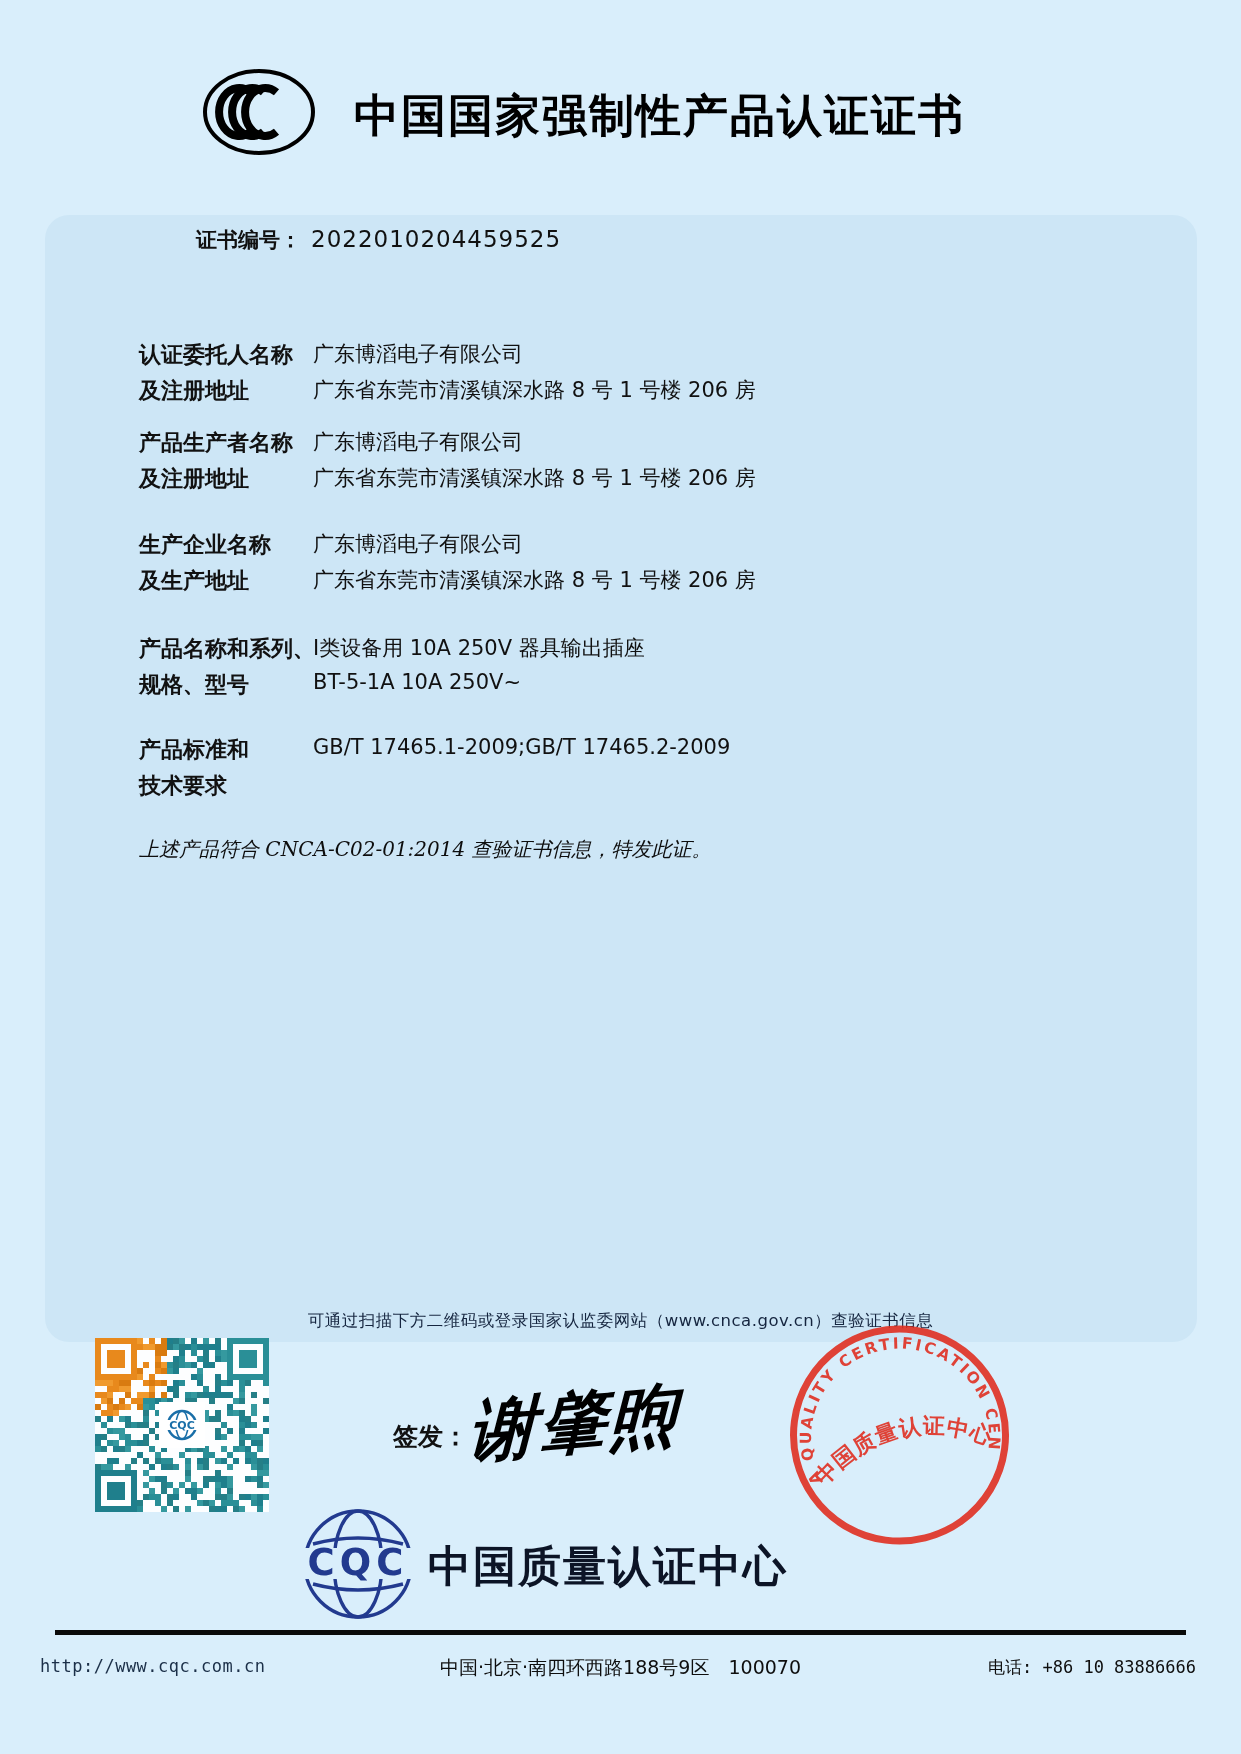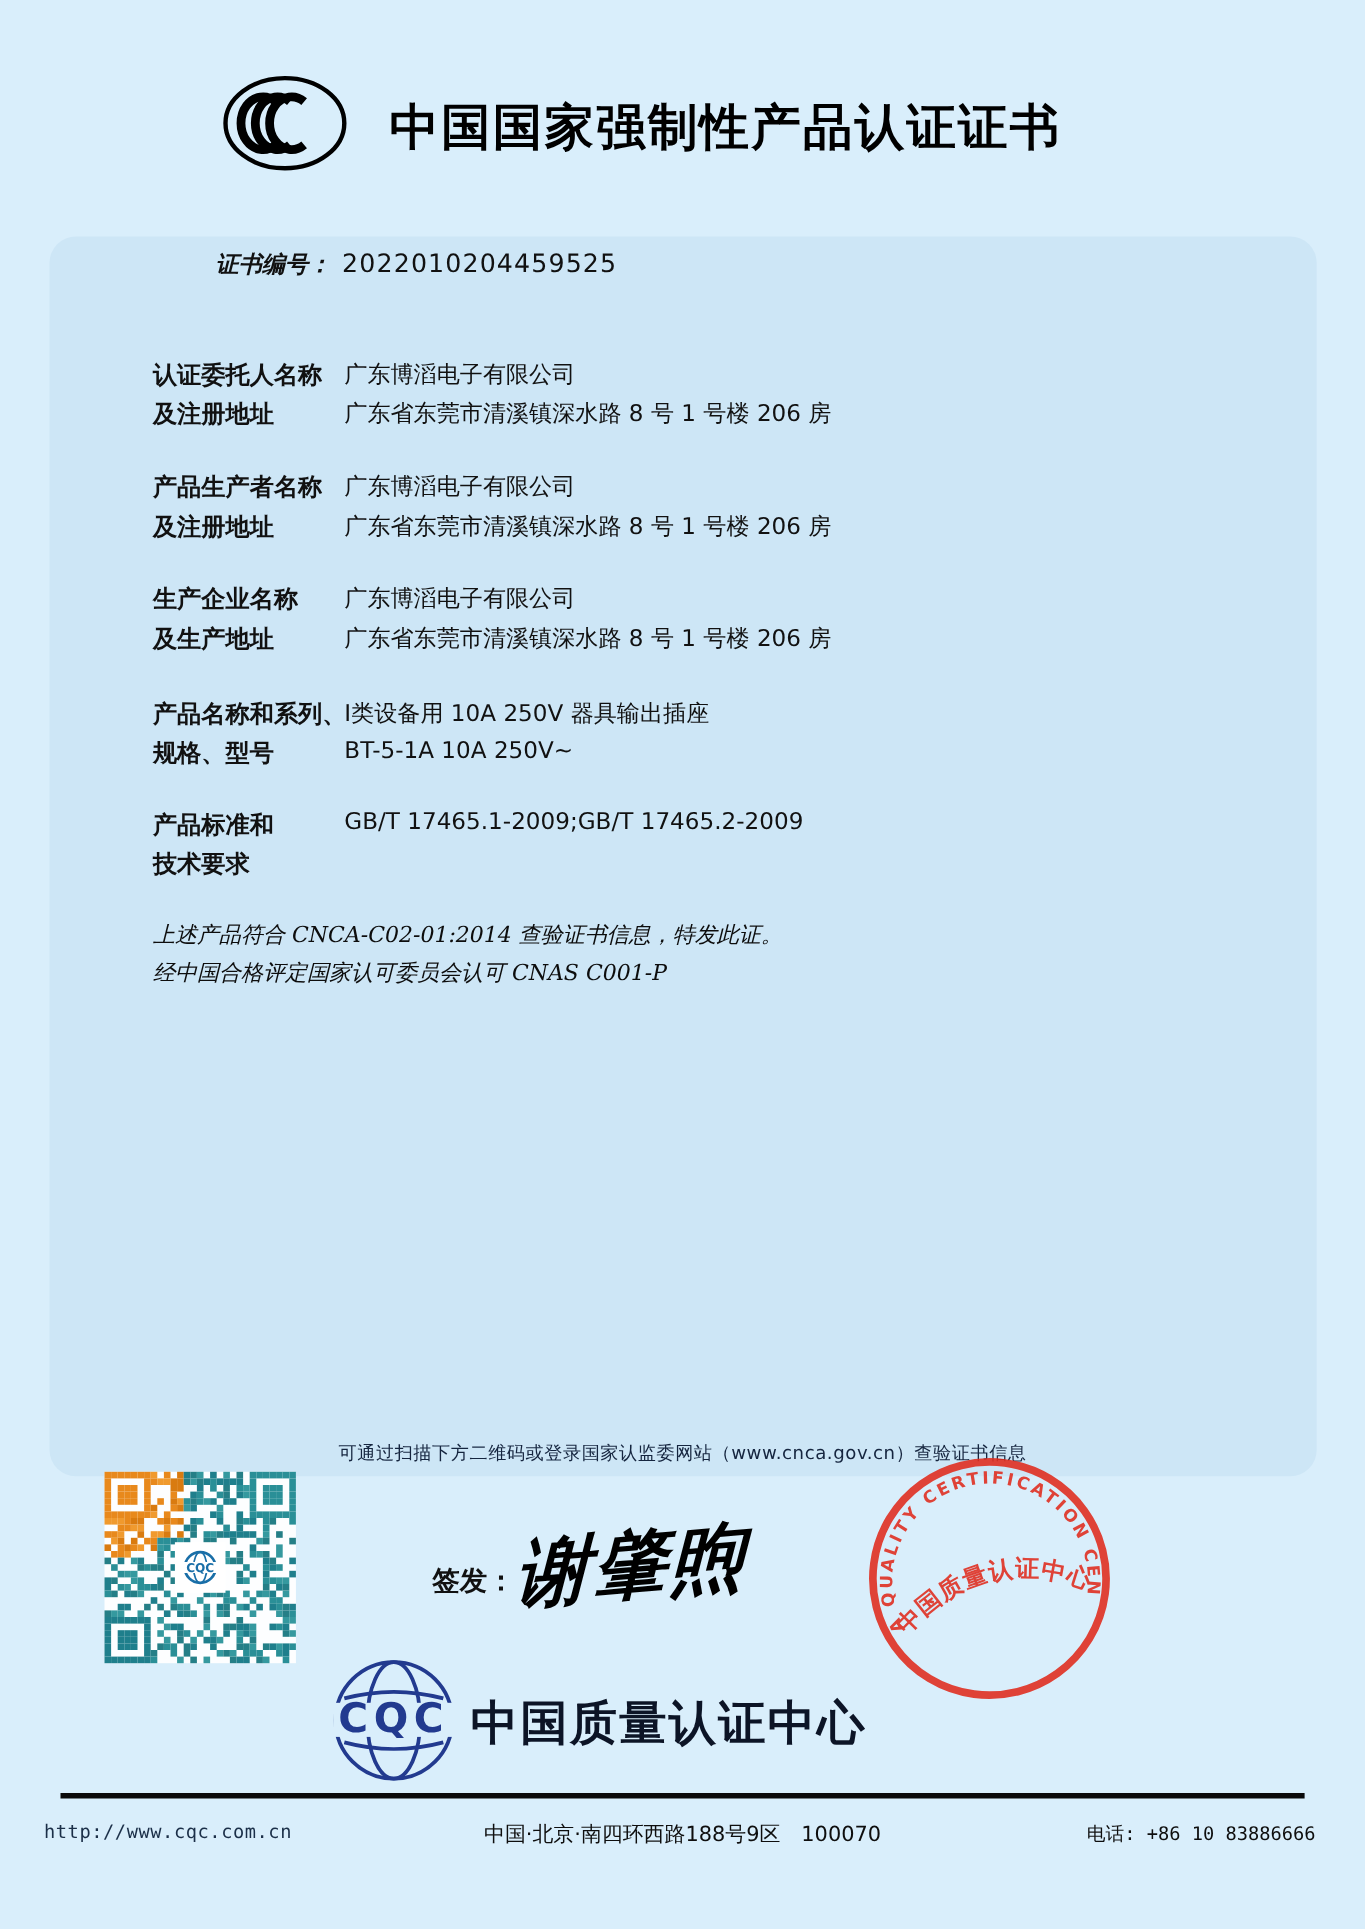--- a/index.html
+++ b/index.html
@@ -13,33 +13,33 @@
   .page-title{
     position:absolute; left:354px; top:86px; margin:0;
     font-size:45px; font-weight:900; letter-spacing:2px; color:#000;
     font-family:"DejaVu Sans", sans-serif; white-space:nowrap;
   }
   
   .panel{
     position:absolute; left:45px; top:215px; width:1152px; height:1127px;
     background:#cde6f6; border-radius:24px;
   }
-  .kai{font-family:"DejaVu Serif", serif; font-style:italic; font-weight:700;}
+  .kai{font-family:"DejaVu Serif", serif; font-weight:700;}
   .cert-row{position:absolute; left:196px; top:226px; white-space:nowrap;}
   .cert-row .lab{font-size:21px;}
   .cert-row .num{font-size:23px; margin-left:10px; letter-spacing:1px; font-family:"DejaVu Sans", sans-serif;}
   .dates{position:absolute; left:839px; top:227px;}
   .dates .drow{height:34px; white-space:nowrap;}
   .dates .lab{font-size:20px;}
   .dates .val{font-size:21px; margin-left:8px;}
   .fblock{position:absolute; left:139px;}
   .frow{display:flex; align-items:flex-start; height:36px; white-space:nowrap;}
   .flabel{width:174px; flex:0 0 174px; font-weight:700; font-size:22px;}
   .fvalue{font-size:21px;}
-  .b1{top:326px;} .b2{top:428px;} .b3{top:530px;} .b4{top:634px;} .b5{top:735px;}
+  .b1{top:340px;} .b2{top:428px;} .b3{top:530px;} .b4{top:634px;} .b5{top:735px;}
   .statement{position:absolute; left:139px; top:836px; font-family:"DejaVu Serif", serif;
     font-style:italic; font-size:20px; color:#0d0d0d;}
   .statement div{height:35px; white-space:nowrap;}
   .verify{position:absolute; left:0; top:1310px; width:1241px; text-align:center;
     font-size:16.5px; font-weight:500; color:#15253f; letter-spacing:.5px;}
   
   .qr{position:absolute; left:95px; top:1338px; width:174px; height:174px; background:#fdfeff;}
   .qr-grid{position:absolute; inset:0;}
   .qr-grid i{position:absolute; width:6px; height:6px;}
   .qr-center{position:absolute; left:64px; top:64px; width:46px; height:46px; background:#fff;
@@ -135,21 +135,20 @@
       <span class="fvalue">GB/T 17465.1-2009;GB/T 17465.2-2009</span>
     </div>
     <div class="frow">
       <span class="flabel">技术要求</span>
       <span class="fvalue"></span>
     </div>
   </div>
 
   <div class="statement">
     <div>上述产品符合 CNCA-C02-01:2014 查验证书信息，特发此证。</div>
-    <div>经中国合格评定国家认可委员会认可 CNAS C001-P</div>
   </div>
 
   <div class="verify">可通过扫描下方二维码或登录国家认监委网站（www.cnca.gov.cn）查验证书信息</div>
 
   <div class="qr">
     <div class="qr-grid">
         <i style="left: 0px; top: 0px; background: rgb(232, 137, 28);"></i>
         <i style="left: 6px; top: 0px; background: rgb(232, 137, 28);"></i>
         <i style="left: 12px; top: 0px; background: rgb(232, 137, 28);"></i>
         <i style="left: 18px; top: 0px; background: rgb(232, 137, 28);"></i>

